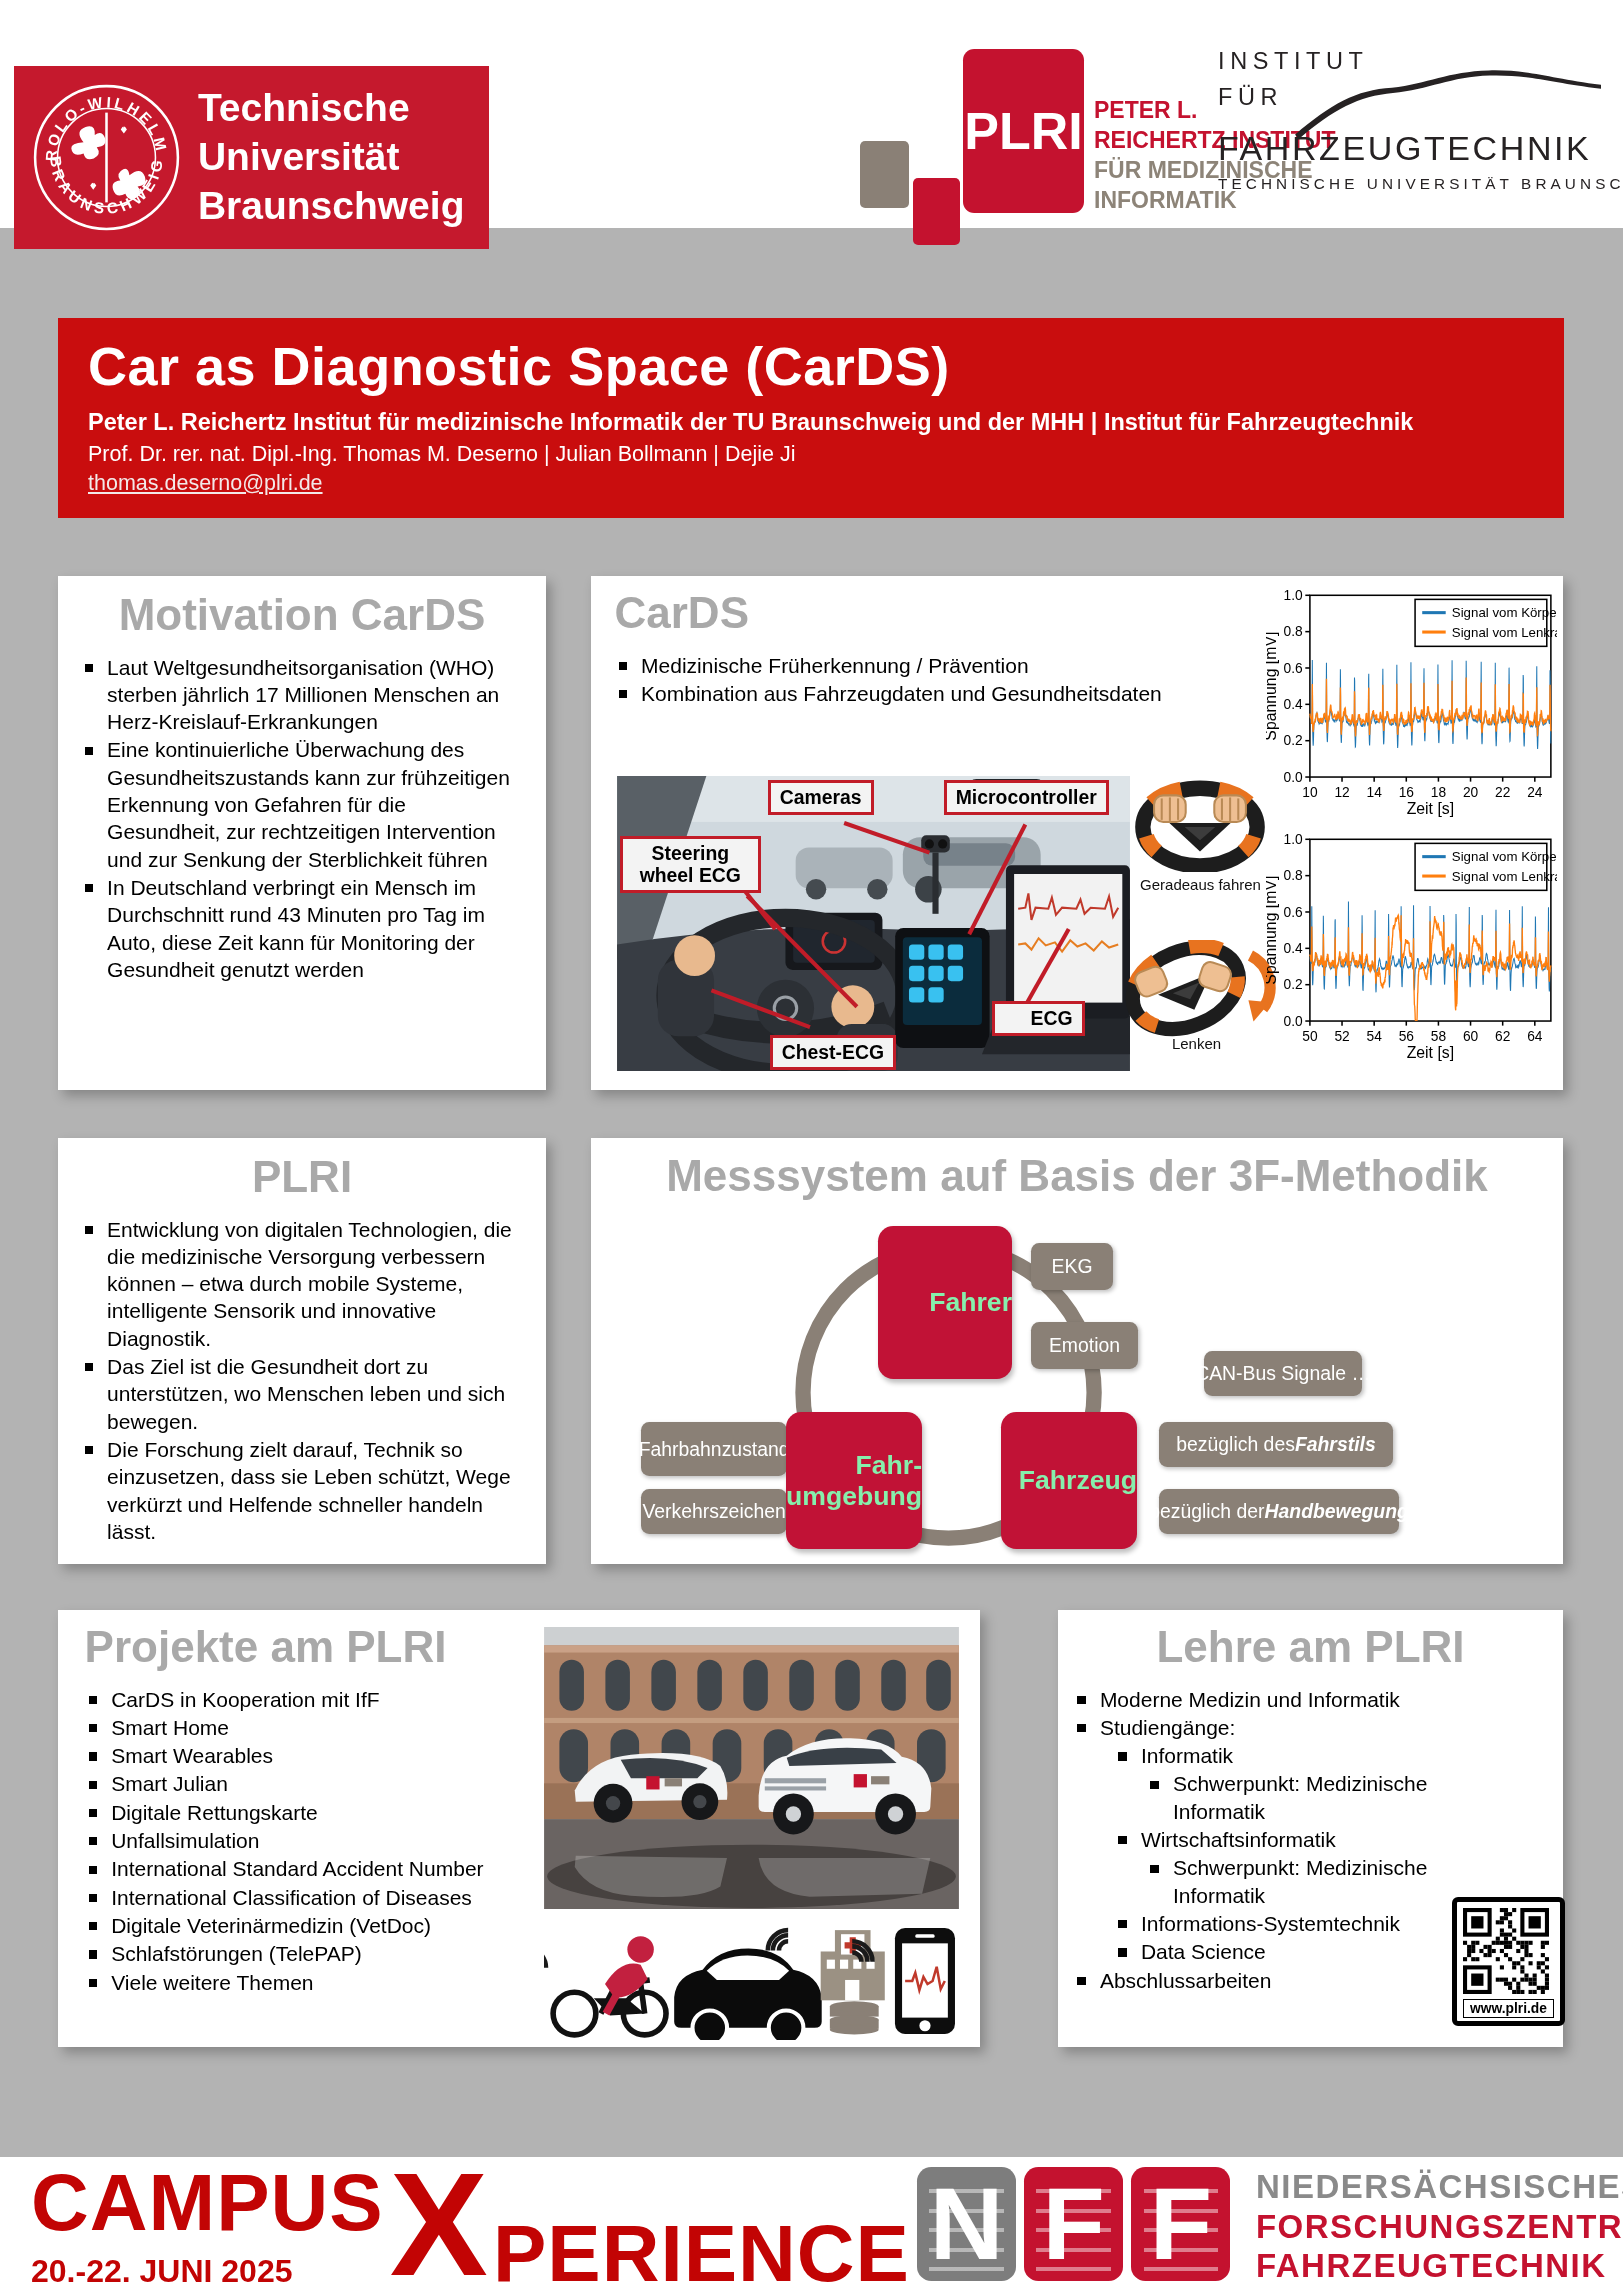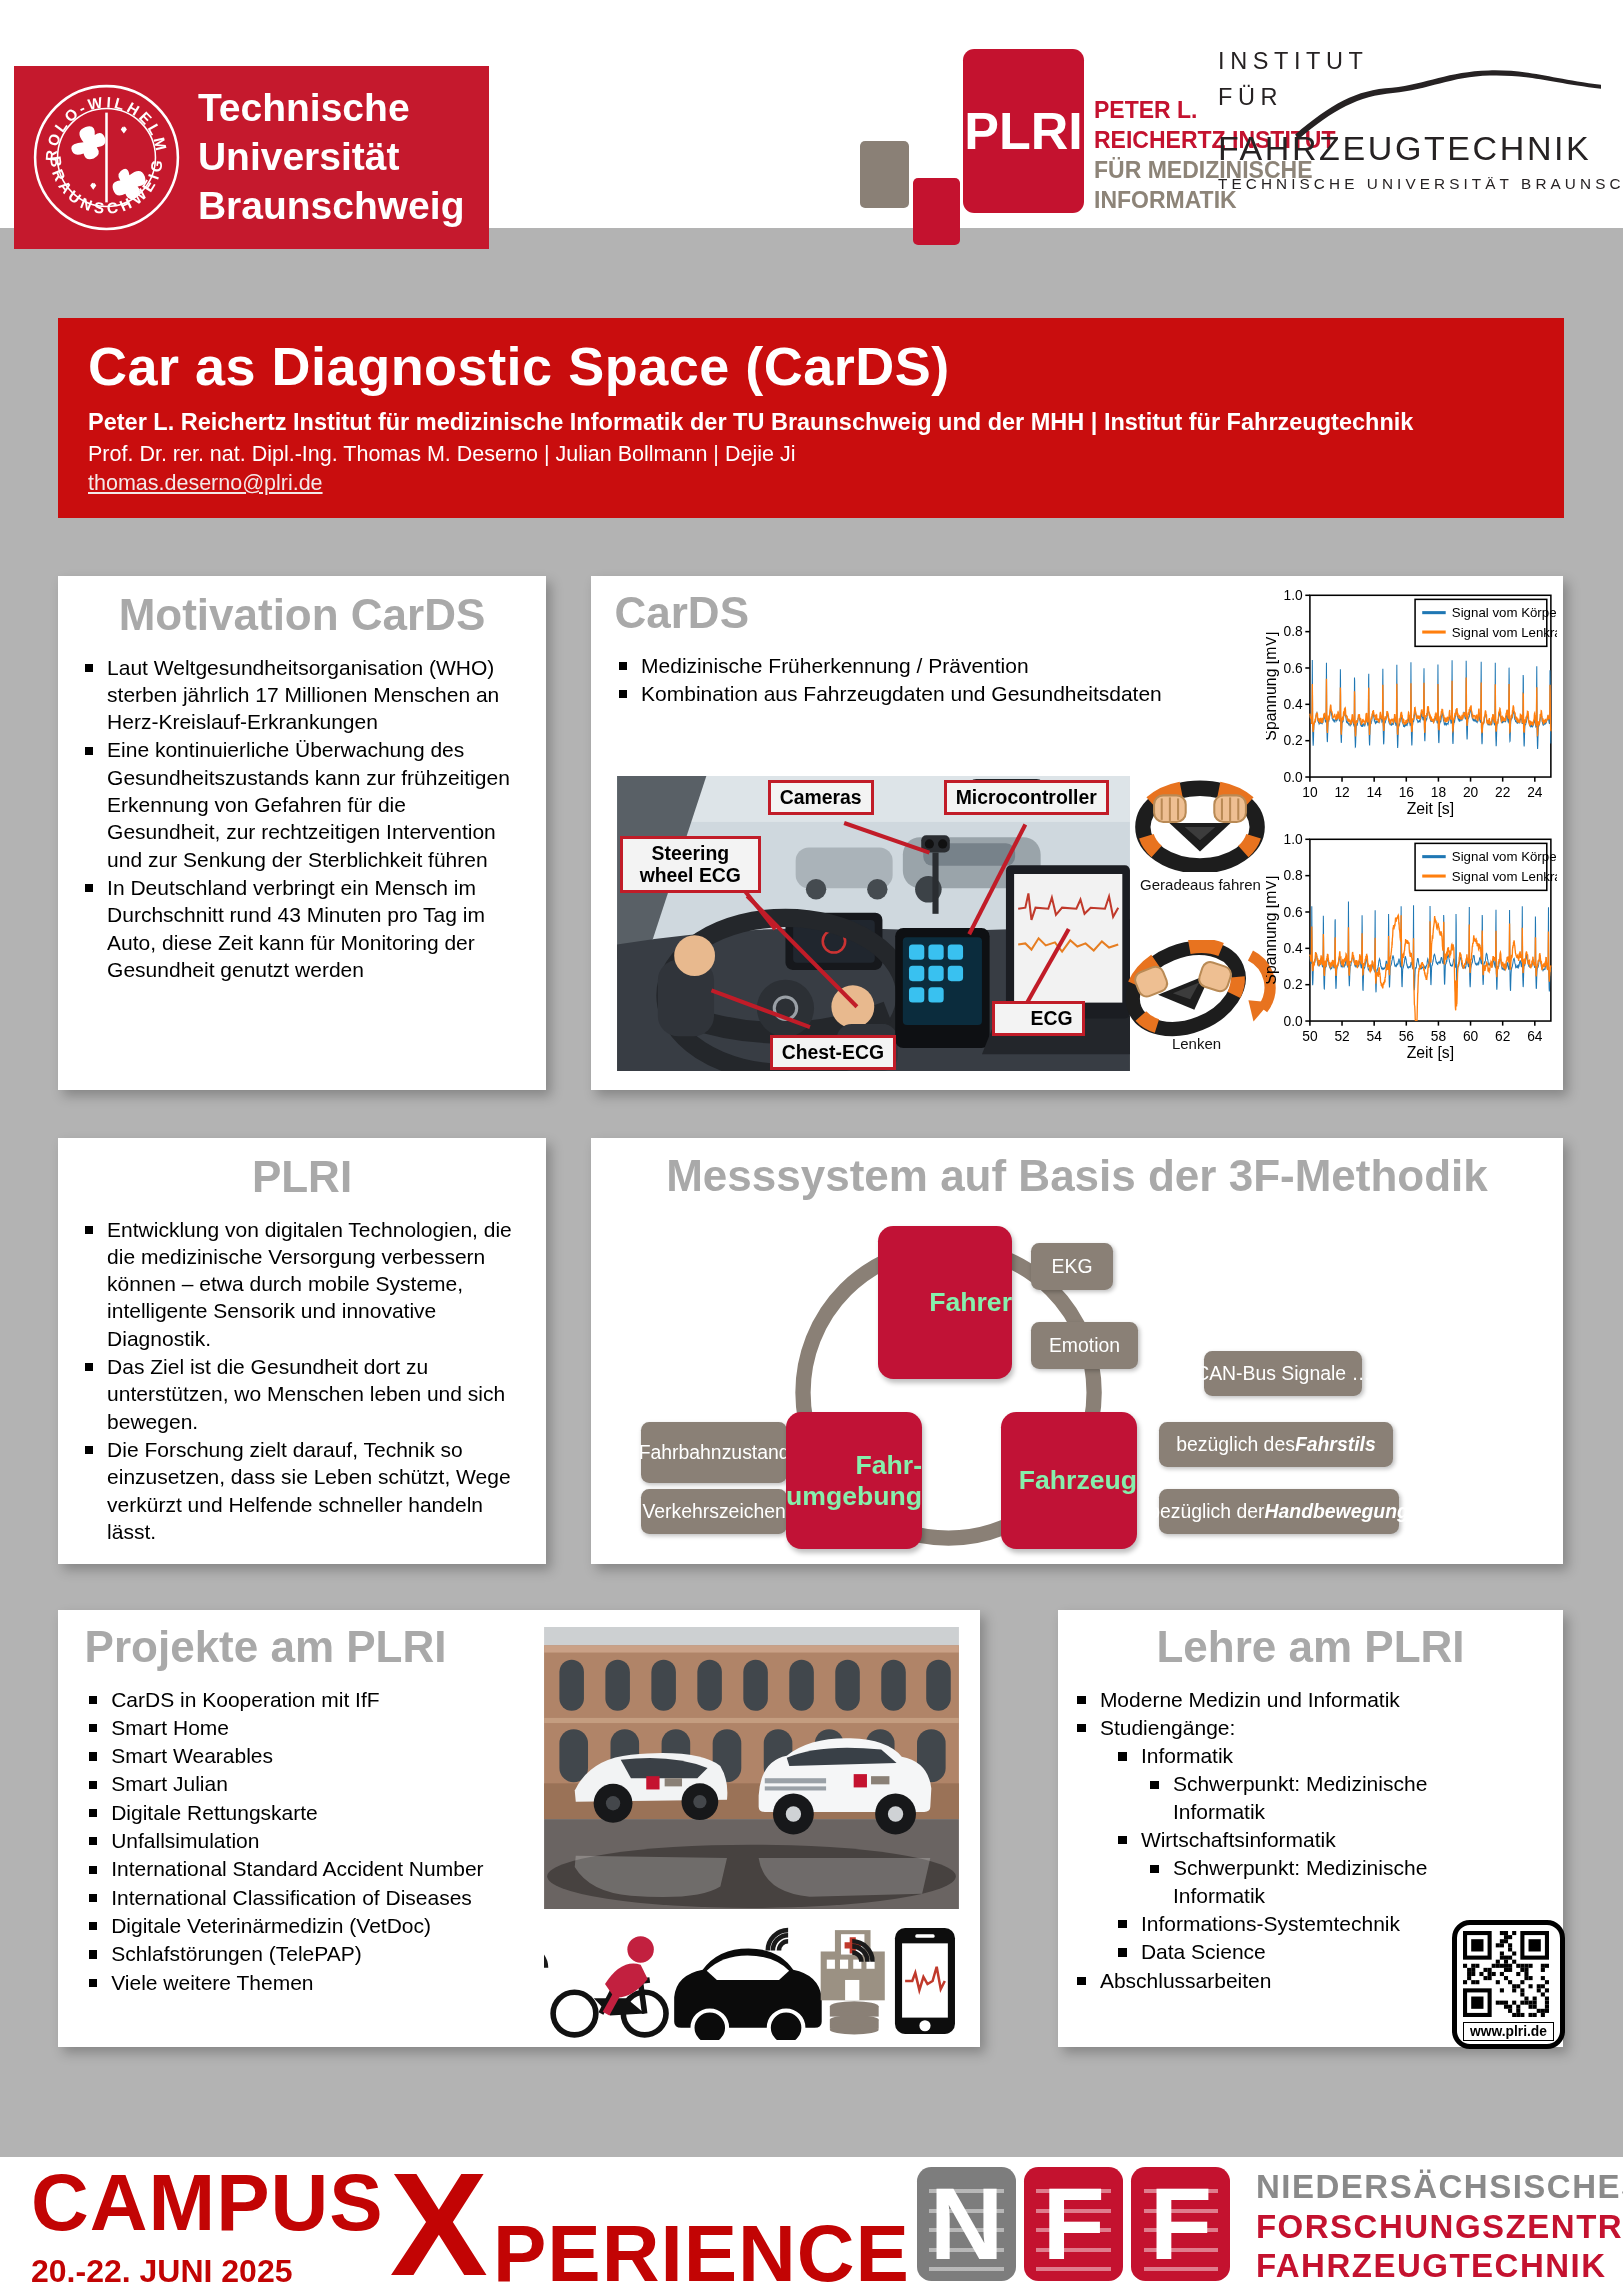--- a/index.html
+++ b/index.html
@@ -68,21 +68,21 @@
            box-shadow:2px 3.1px 5.1px rgba(0,0,0,.25);}
   .dg-tag{position:absolute;background:#8a8076;border-radius:8.2px;color:#fff;font-size:19.4px;
           display:flex;align-items:center;justify-content:center;box-shadow:1.5px 2px 4.1px rgba(0,0,0,.25);
           white-space:nowrap;}
   .dg-tag .em{font-weight:bold;font-style:italic;}
   
   .pj-photo{position:absolute;left:486px;top:17.4px;width:415px;height:282px;}
   .pictos{position:absolute;left:486px;top:313px;width:415px;height:117px;}
   
   .qr{position:absolute;left:394px;top:287px;width:113px;}
-  .qrbox{border:5.6px solid #000;border-radius:18px;background:#fff;padding:6.1px 6.1px 3.1px 6.1px;margin-top:23px;}
+  .qrbox{border:5.6px solid #000;border-radius:6px;background:#fff;padding:6.1px 6.1px 3.1px 6.1px;}
   .qr-cap{font-size:13.8px;font-weight:bold;text-align:center;border:1.5px solid #000;margin-top:3.1px;padding:1px 0;}
   
   .footer{position:absolute;left:0;top:2157px;width:1624px;height:139px;background:#fff;}
   .campus{position:absolute;left:31px;top:7.2px;color:#c20404;display:flex;align-items:flex-start;}
   .c-col{display:flex;flex-direction:column;}
   .c-word{font-size:80px;font-weight:bold;line-height:0.98;letter-spacing:1px;}
   .c-date{font-size:32px;font-weight:bold;letter-spacing:0px;margin-top:10px;white-space:nowrap;}
   .c-x{font-size:147px;font-weight:bold;line-height:0.82;margin:0 5.1px 0 6.1px;}
   .c-rest{font-size:80px;font-weight:bold;margin-top:44px;letter-spacing:1px;}
   .nff{position:absolute;left:917px;top:10.2px;display:flex;align-items:flex-start;}
@@ -408,21 +408,21 @@
     <div class="diagram">
       <svg class="ringsvg" viewBox="0 0 1723 640">
         <circle cx="610" cy="330" r="285" fill="none" stroke="#8a8076" stroke-width="30"></circle>
       </svg>
       <div class="dg-tag" style="left:394px;top:19.4px;width:82px;height:47px;">
           <span>EKG</span>
         </div>
       <div class="dg-tag" style="left:394px;top:98px;width:107px;height:47px;">
           <span>Emotion</span>
         </div>
-      <div class="dg-tag" style="left:4.1px;top:198px;width:146px;height:61px;">
+      <div class="dg-tag" style="left:4.1px;top:198px;width:146px;height:54px;">
           <span>Fahrbahnzustand</span>
         </div>
       <div class="dg-tag" style="left:4.1px;top:265px;width:146px;height:45px;">
           <span>Verkehrszeichen</span>
         </div>
       <div class="dg-tag" style="left:567px;top:127px;width:158px;height:45px;">
           <span>CAN-Bus Signale …</span>
         </div>
       <div class="dg-tag" style="left:522px;top:198px;width:234px;height:45px;">
         <span>bezüglich des </span>

